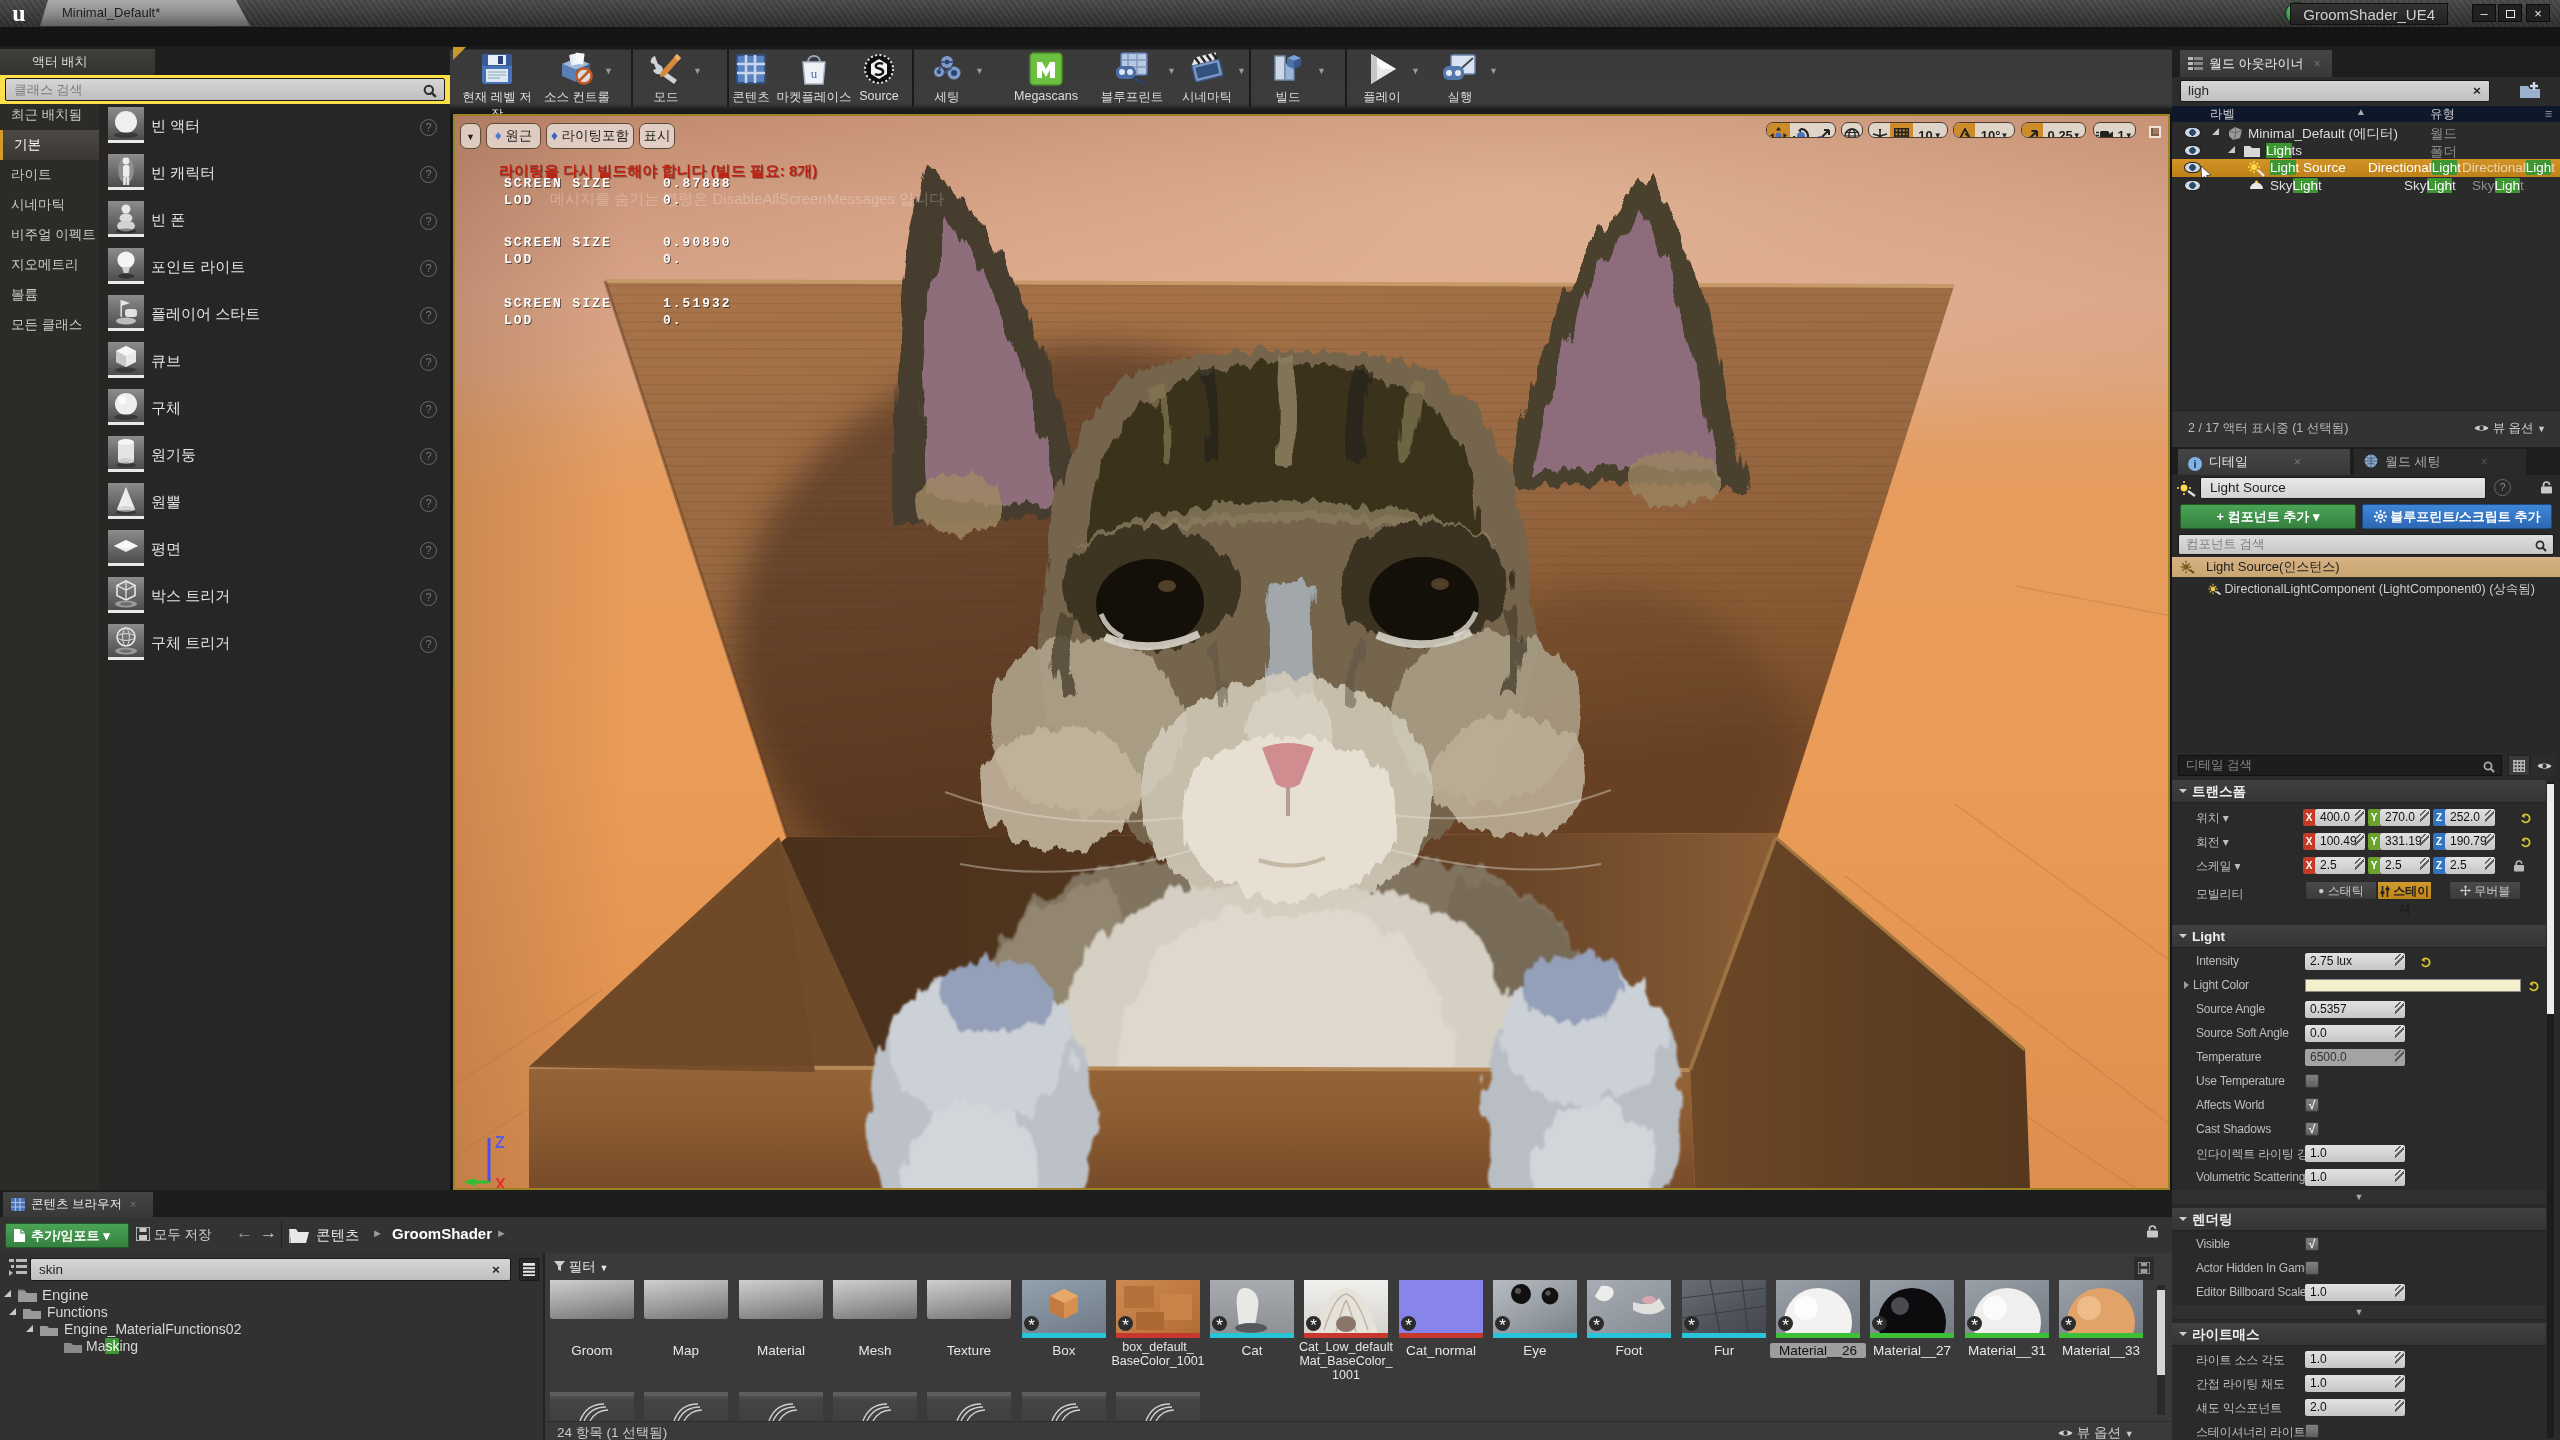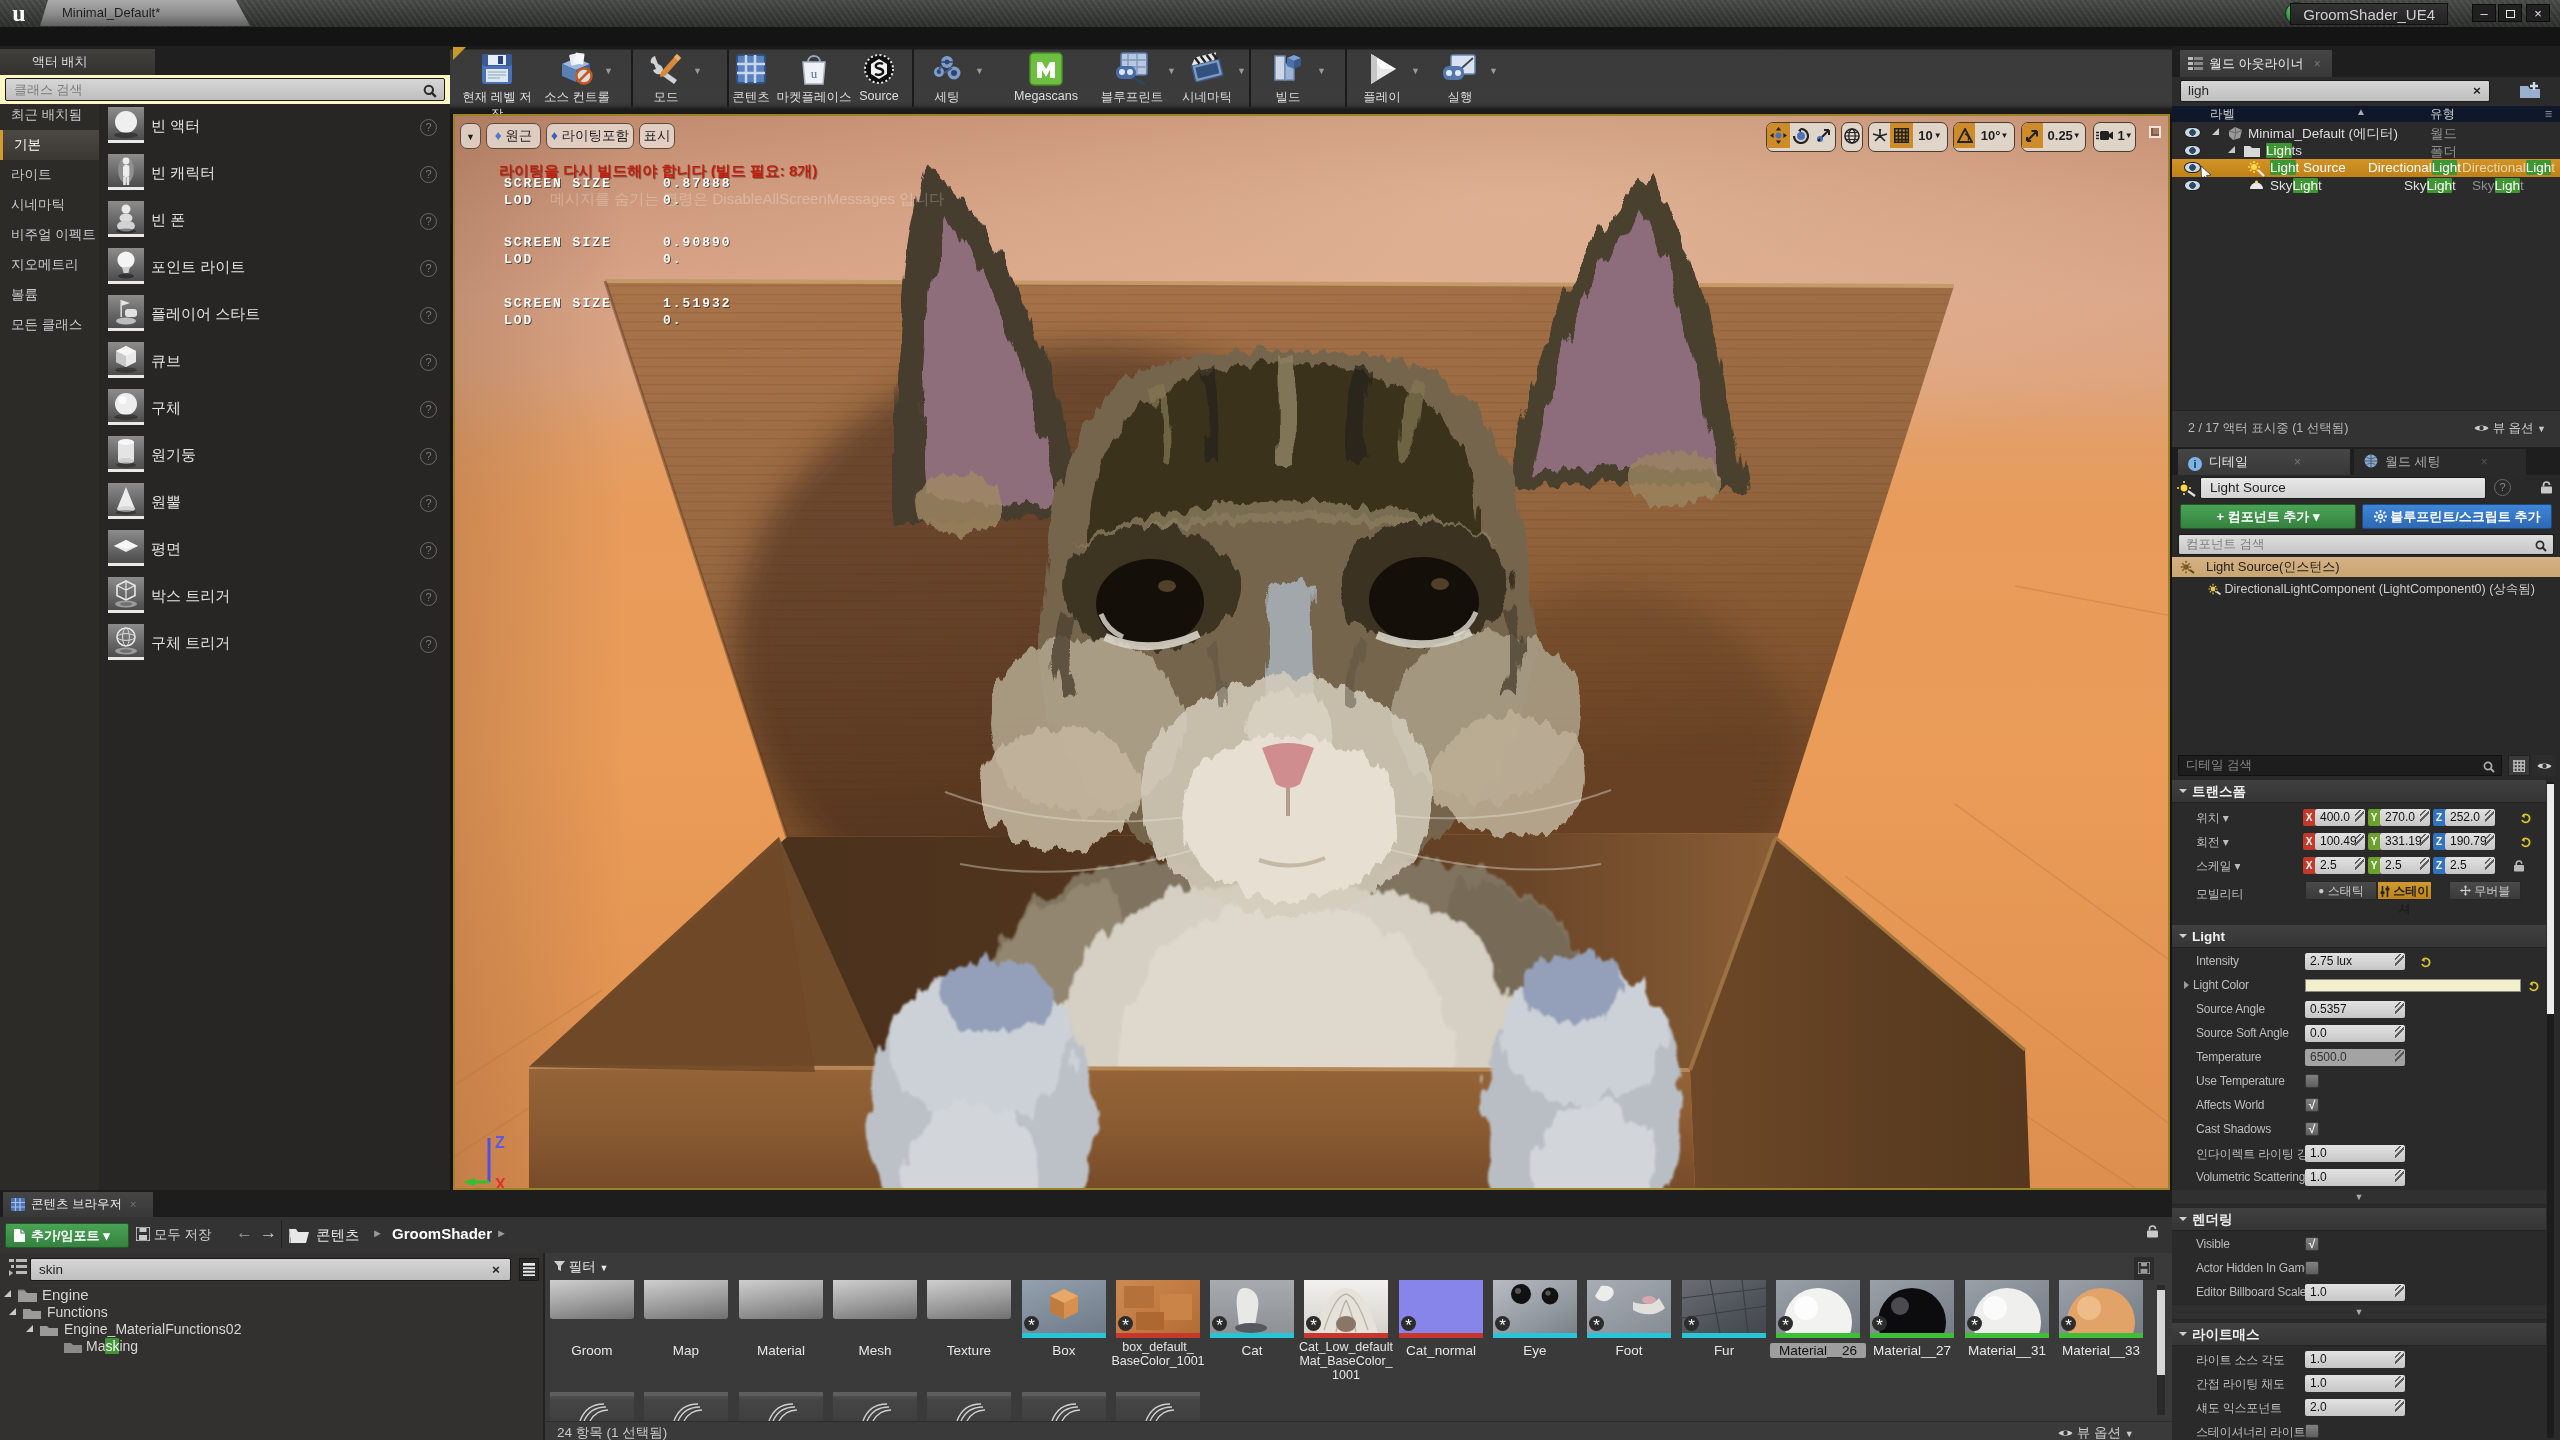--- a/index.html
+++ b/index.html
@@ -14,21 +14,21 @@
 #wintitle{right:112px;top:3px;height:22px;color:#cfcfcf;font-size:15px;line-height:21px;background:linear-gradient(#333,#222);padding:0 12px;border:1px solid #111}
 #appico{right:252px;top:2px;width:23px;height:23px;border-radius:50%;background:radial-gradient(circle at 40% 35%,#7fd37f,#1d7a2d 70%,#0c4416);border:1px solid #0a3311}
 .winbtn{top:4px;width:24px;height:18px;color:#e8e8e8;font-size:13px;line-height:17px;text-align:center;background:#202020;border:1px solid #0c0c0c}
 
 #menubar{left:0;top:27px;width:2560px;height:19px;background:linear-gradient(#232323,#1a1a1a);border-bottom:1px solid #0e0e0e;color:#d4d4d4;font-size:13px}
 #menubar span{position:absolute;top:1px}
 .tab-active{background:linear-gradient(#454545,#383838);color:#e8e8e8}
 .searchlight{background:linear-gradient(#d6d6d6,#bfbfbf);border:1px solid #1a1a1a;border-radius:2px;color:#2a2a2a}
 .ph{color:#7c7c7c}
 
-#placepanel{left:0;top:46px;width:450px;height:1144px;background:#fef9c3}
+#placepanel{left:0;top:46px;width:450px;height:1144px;background:#fde047}
 #pp-head{position:absolute;left:0;top:0;width:450px;height:29px;background:#1f1f1f}
 #pp-tab{position:absolute;left:0;top:3px;width:155px;height:26px;background:linear-gradient(#413f3c,#34322f);color:#dcdcdc;font-size:13px;line-height:26px}
 #pp-search{position:absolute;left:5px;top:32px;width:440px;height:23px;font-size:13px;line-height:21px;padding-left:8px}
 #pp-cats{position:absolute;left:0;top:58px;width:99px;height:1086px;background:#2d2b27}
 .cat{position:absolute;left:0;width:99px;height:30px;color:#c9c9c9;font-size:13.5px;line-height:30px;padding-left:11px}
 .cat.sel{background:linear-gradient(#4c4843,#3b3833);color:#fff;border-left:3px solid #d69a2c;}
 #pp-list{position:absolute;left:99px;top:58px;width:351px;height:1086px;background:#282624}
 .prow{position:absolute;left:0;width:351px;height:47px}
 .pthumb{position:absolute;left:9px;top:3px;width:36px;height:33px;background:linear-gradient(#8c8c8c,#5f5f5f 70%,#4c4c4c)}
 .pthumb:after{content:"";position:absolute;left:0;bottom:-3px;width:36px;height:3px;background:#e9e9e9}
@@ -41,21 +41,21 @@
 .tbtn .lb{display:block;margin-top:1px}
 .tsep{position:absolute;top:3px;width:2px;height:58px;background:#1a1a1a}
 .caret{position:absolute;color:#9a9a9a;font-size:9px}
 
 #viewport{left:453px;top:114px;width:1717px;height:1076px;background:#c08a6e;border:2px solid #9c8224}
 #vpscene{position:absolute;left:0;top:0;width:1713px;height:1072px}
 .vbtn{position:absolute;top:7px;height:26px;background:rgba(232,220,212,.82);border:1px solid #5c4a3a;border-radius:7px;color:#1d1d1d;font-size:13.5px;line-height:24px;text-align:center}
 .vstat{position:absolute;color:#fff;font-family:"Liberation Mono",monospace;font-size:13px;font-weight:bold;text-shadow:1px 1px 0 #00000088;letter-spacing:2px}
 #redwarn{position:absolute;left:44px;top:46px;color:#c01f10;font-size:15px;font-weight:bold;text-shadow:1px 1px 0 #00000055}
 #watermark{position:absolute;left:95px;top:74px;color:rgba(255,255,255,.25);font-size:15px}
-.vtb{position:absolute;top:6px;height:30px;background:rgba(225,218,208,.9);border:1px solid #4a3c2e;border-radius:7px;overflow:hidden;display:flex}
+.vtb{position:absolute;top:6px;height:16px;background:rgba(225,218,208,.9);border:1px solid #4a3c2e;border-radius:7px;overflow:hidden;display:flex}
 .vtb .cell{height:25px;display:flex;align-items:center;justify-content:center;color:#1e1e1e;font-size:13px;font-weight:bold}
 .vtb .on{background:#cd8b2a}
 
 #outliner{left:2172px;top:46px;width:388px;height:401px;background:#2b2b2b}
 #details{left:2172px;top:447px;width:388px;height:993px;background:#292929}
 .chip{position:absolute;width:12px;height:17px;border-radius:2px 0 0 2px;color:#fff;font-size:10px;font-weight:bold;text-align:center;line-height:17px}
 .vfield{position:absolute;height:17px;background:linear-gradient(#e2e2e2,#c6c6c6);border-radius:2px;color:#111;font-size:12px;line-height:17px;padding-left:5px;overflow:hidden}
 .vfield i{position:absolute;right:1px;top:1px;width:9px;height:15px;font-style:normal;opacity:.85;background:
   linear-gradient(135deg,transparent 3px,#4a4a4a 3px 4.5px,transparent 4.5px 7px,#4a4a4a 7px 8.5px,transparent 8.5px)}
 .cb{position:absolute;width:14px;height:14px;background:linear-gradient(#828282,#5e5e5e);border-radius:2px;border:1px solid #3a3a3a;color:#f0f0f0;font-size:12px;line-height:13px;text-align:center;font-weight:bold}

